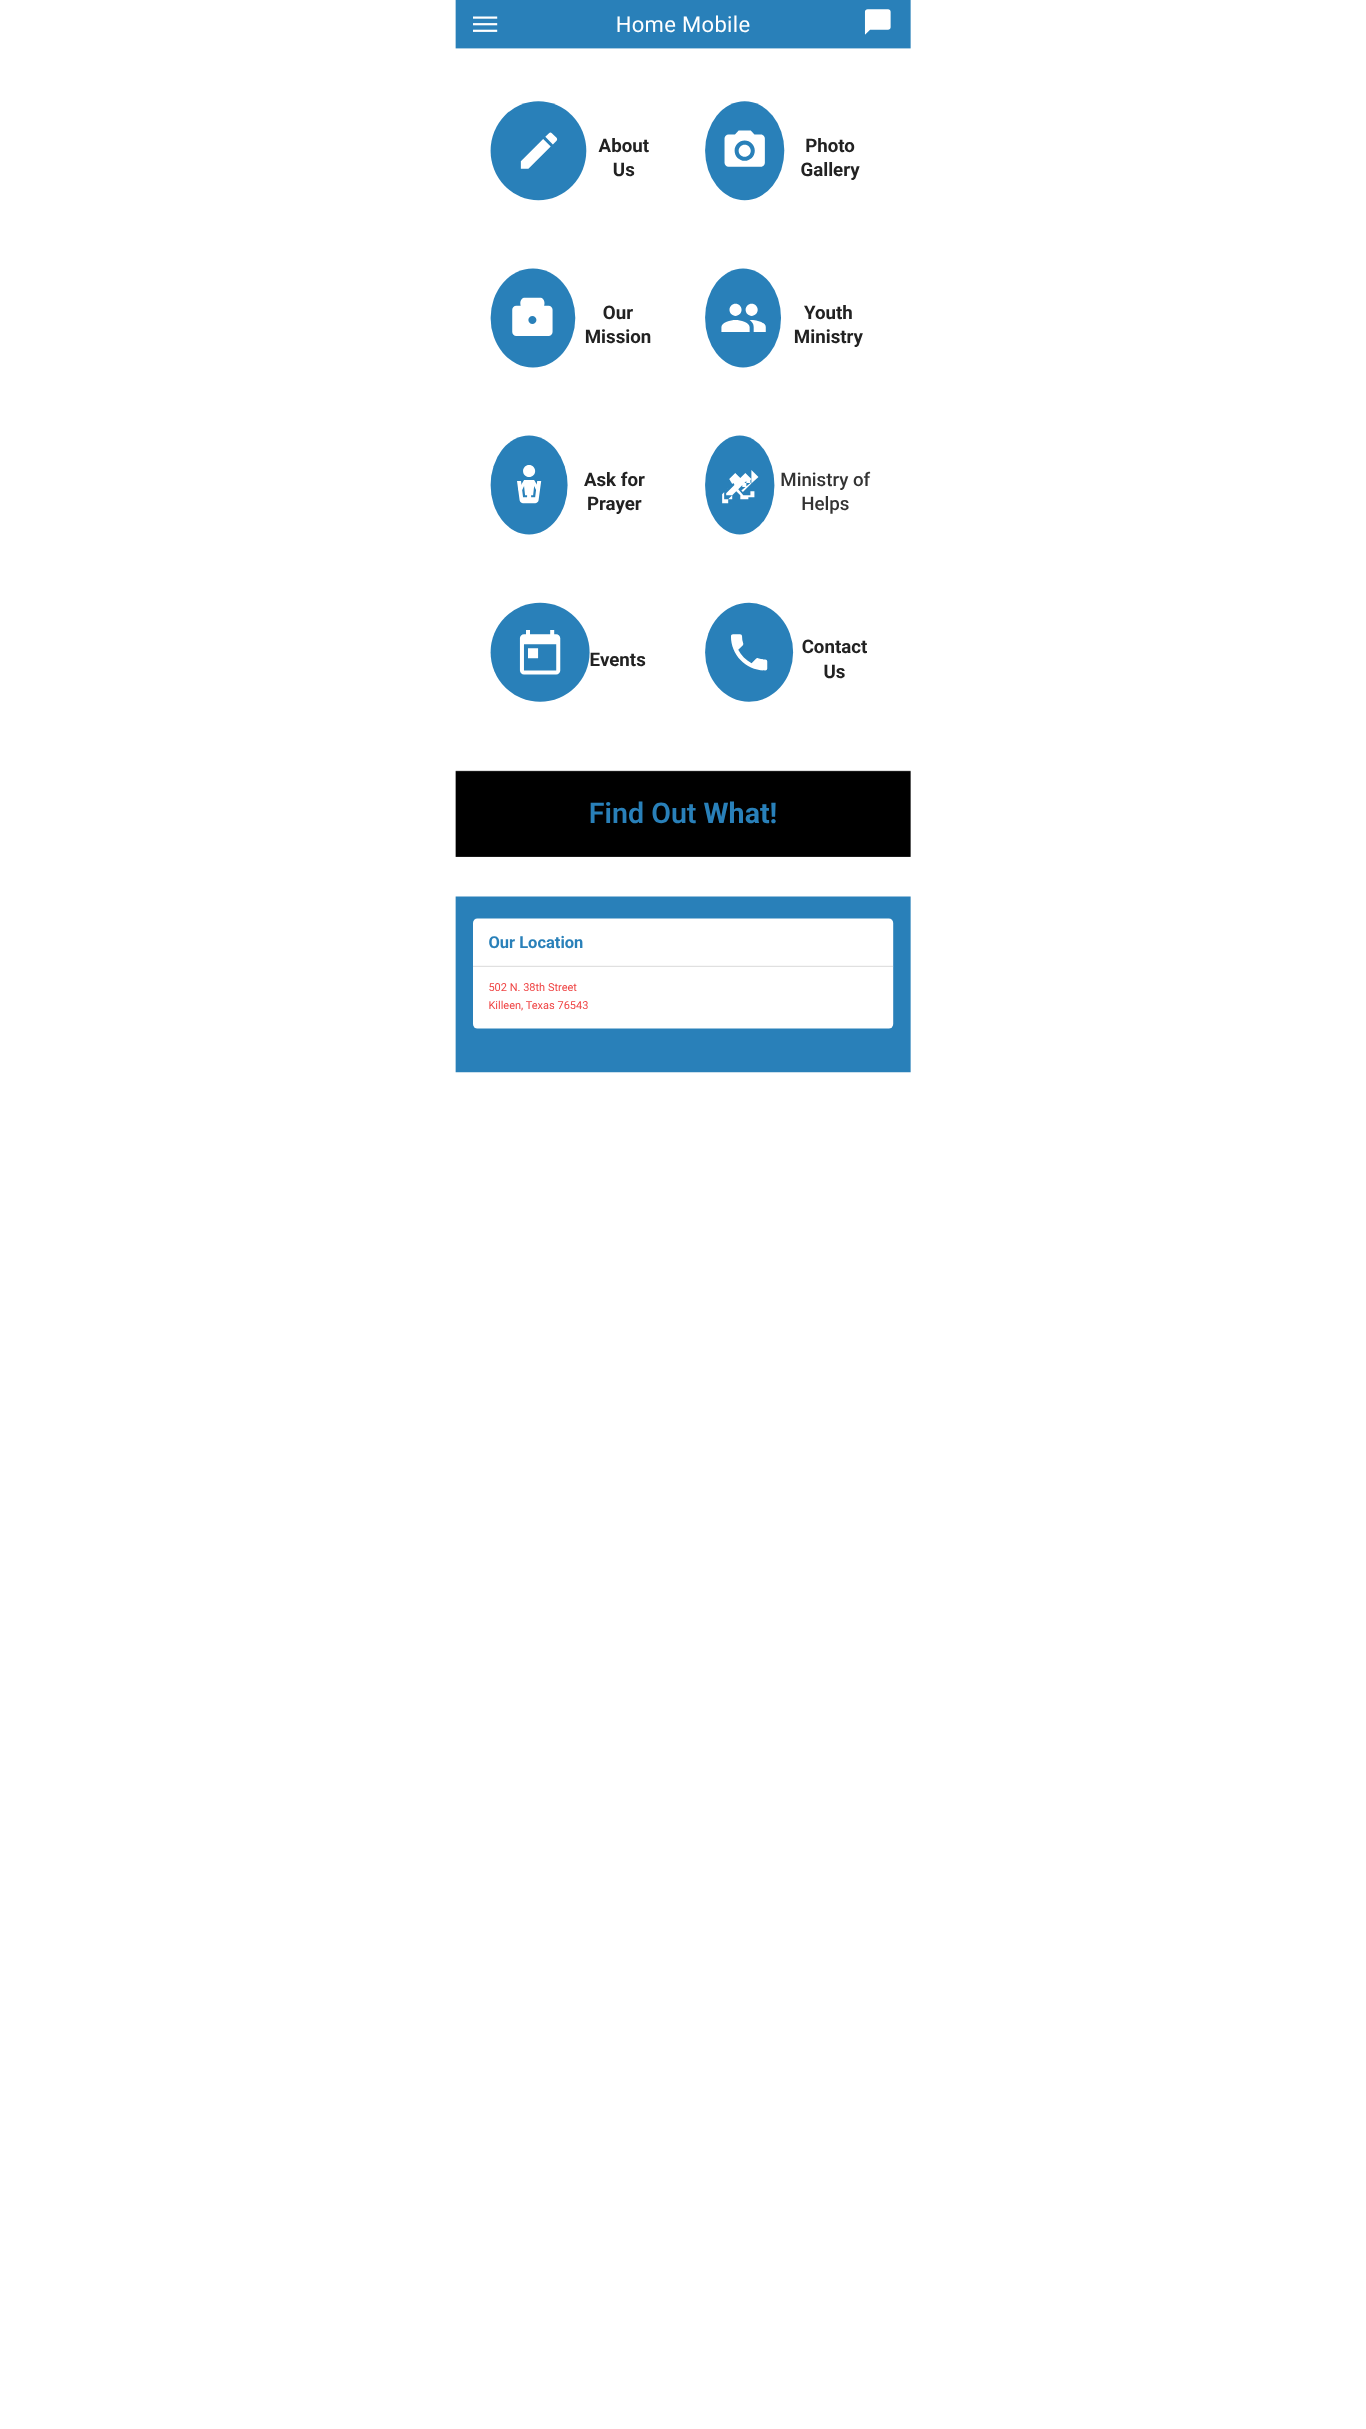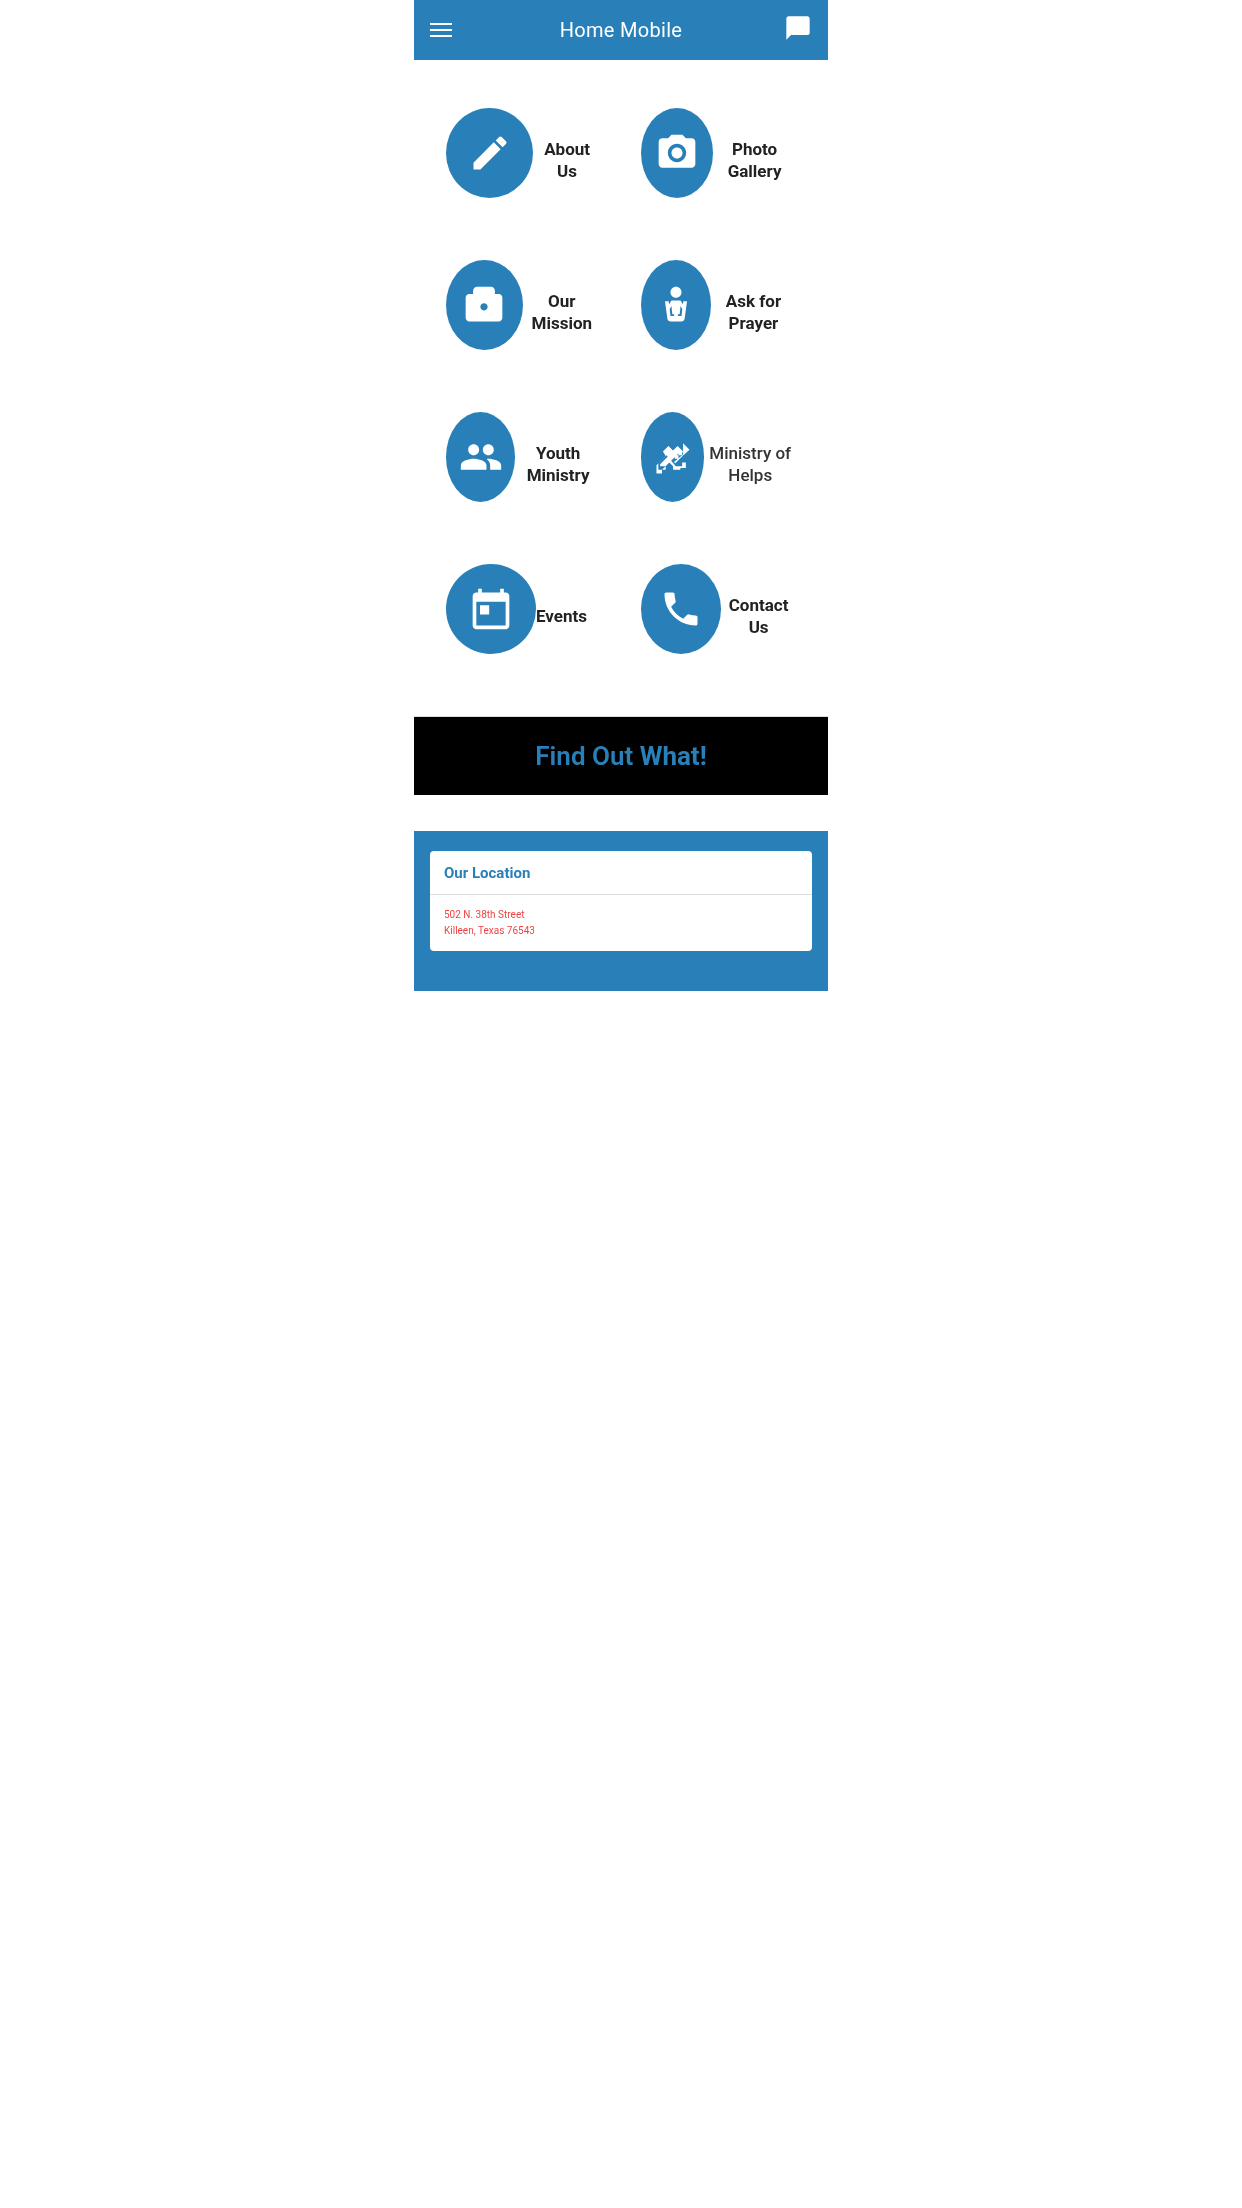--- a/index.html
+++ b/index.html
@@ -13,21 +13,21 @@
     }
 
     
     .header {
       background: #2980b9;
       display: flex;
       align-items: center;
       justify-content: center;
       padding: 16px 20px;
       position: relative;
-      height: 60px;
+      height: 44px;
     }
     .header-title {
       color: #fff;
       font-size: 20px;
       font-weight: 400;
       letter-spacing: 0.3px;
     }
     .header-left {
       position: absolute;
       left: 16px;
@@ -194,34 +194,34 @@
       <svg viewBox="0 0 24 24">
         <path d="M20 6h-2.18c.07-.44.18-.86.18-1.3C18 2.99 16.98 2 15.82 2h-7.6C7.05 2 6 2.99 6 4.7c0 .44.08.86.18 1.3H4c-1.1 0-2 .9-2 2v11c0 1.1.9 2 2 2h16c1.1 0 2-.9 2-2V8c0-1.1-.9-2-2-2zm-9.5 0h3c.28 0 .5-.22.5-.5V4.7c0-.38-.22-.7-.5-.7h-3c-.28 0-.5.32-.5.7V5.5c0 .28.22.5.5.5zM12 15c-1.1 0-2-.9-2-2s.9-2 2-2 2 .9 2 2-.9 2-2 2z"></path>
       </svg>
     </div>
     <span class="grid-label">Our Mission</span>
   </div>
 
   <div class="grid-item">
     <div class="icon-circle">
       <svg viewBox="0 0 24 24">
+        <path d="M16 11c1.66 0 2.99-1.34 2.99-3S17.66 5 16 5c-1.66 0-3 1.34-3 3s1.34 3 3 3zm-8 0c1.66 0 2.99-1.34 2.99-3S9.66 5 8 5C6.34 5 5 6.34 5 8s1.34 3 3 3zm0 2c-2.33 0-7 1.17-7 3.5V19h14v-2.5c0-2.33-4.67-3.5-7-3.5zm8 0c-.29 0-.62.02-.97.05 1.16.84 1.97 1.97 1.97 3.45V19h6v-2.5c0-2.33-4.67-3.5-7-3.5z"></path>
+      </svg>
+    </div>
+    <span class="grid-label">Youth Ministry</span>
+  </div>
+
+  <div class="grid-item">
+    <div class="icon-circle">
+      <svg viewBox="0 0 24 24">
         <path d="M12 2C10.3 2 9 3.3 9 5s1.3 3 3 3 3-1.3 3-3-1.3-3-3-3zm-1 16H9l-1-8H6l1.3 9.5c.1.8.9 1.5 1.7 1.5H15c.8 0 1.6-.7 1.7-1.5L18 10h-2l-1 8h-2v-7h-2v7z"></path>
         <path d="M9.5 9.5l-3 5h2l1-2 .5 4.5h4l.5-4.5 1 2h2l-3-5H9.5z"></path>
       </svg>
     </div>
     <span class="grid-label">Ask for Prayer</span>
-  </div>
-
-  <div class="grid-item">
-    <div class="icon-circle">
-      <svg viewBox="0 0 24 24">
-        <path d="M16 11c1.66 0 2.99-1.34 2.99-3S17.66 5 16 5c-1.66 0-3 1.34-3 3s1.34 3 3 3zm-8 0c1.66 0 2.99-1.34 2.99-3S9.66 5 8 5C6.34 5 5 6.34 5 8s1.34 3 3 3zm0 2c-2.33 0-7 1.17-7 3.5V19h14v-2.5c0-2.33-4.67-3.5-7-3.5zm8 0c-.29 0-.62.02-.97.05 1.16.84 1.97 1.97 1.97 3.45V19h6v-2.5c0-2.33-4.67-3.5-7-3.5z"></path>
-      </svg>
-    </div>
-    <span class="grid-label">Youth Ministry</span>
   </div>
 
 
   <div class="grid-item">
     <div class="icon-circle">
       <svg viewBox="0 0 24 24">
         <path d="M11 9h2v2h-2zm-2 2h2v2H9zm4 0h2v2h-2zm2-2h2v2h-2zM7 17H5v-1l4.22-4.22L8.5 11l-4.5 4.5V19h4v-2zm10.5-5.78l-4.22 4.22-.78-.78L17 11l-1.5-1.5-4.5 4.5L13.5 17H17v-2h2v3h-3v1h-4v-2l-2-2-4 4v2H3v-4.5l5-5L6.5 9l3-3L12 8.5 14.5 6l3 3-1 1.22 1 1 .78-.78L21 8l-3.5-3.5z"></path>
       </svg>
     </div>
     <span class="grid-label light">Ministry of Helps</span>

